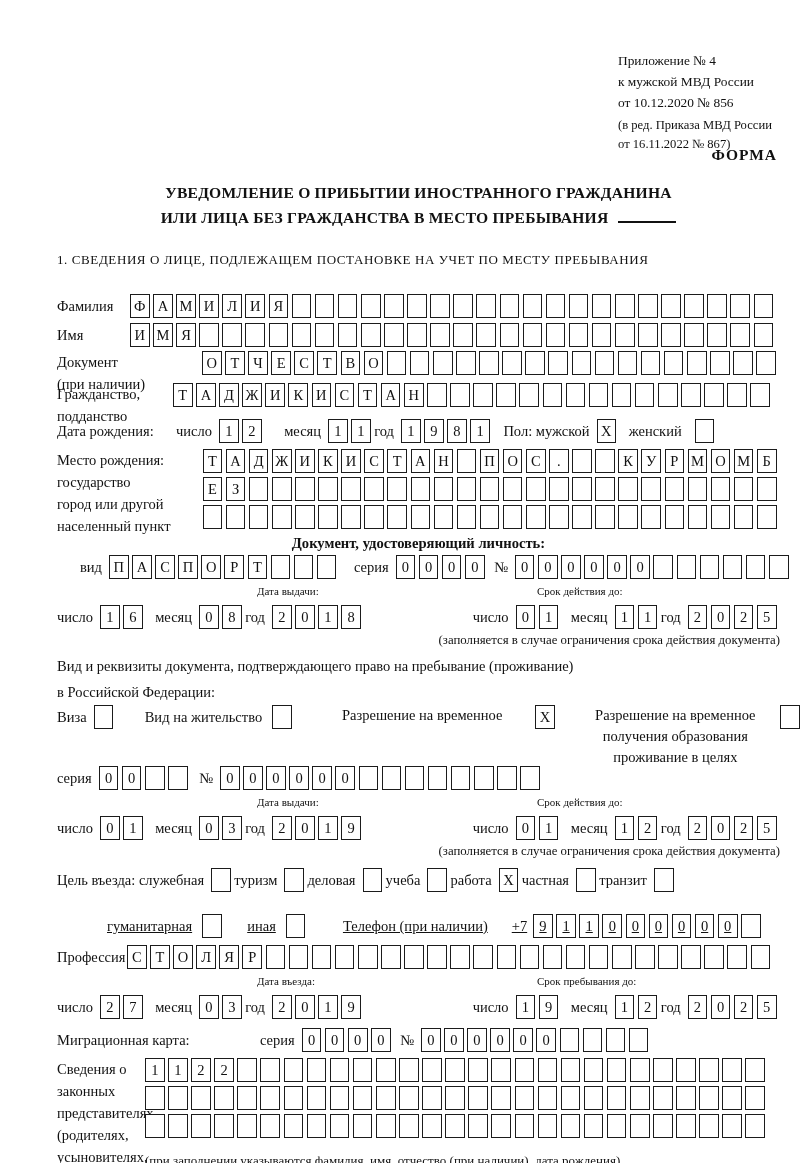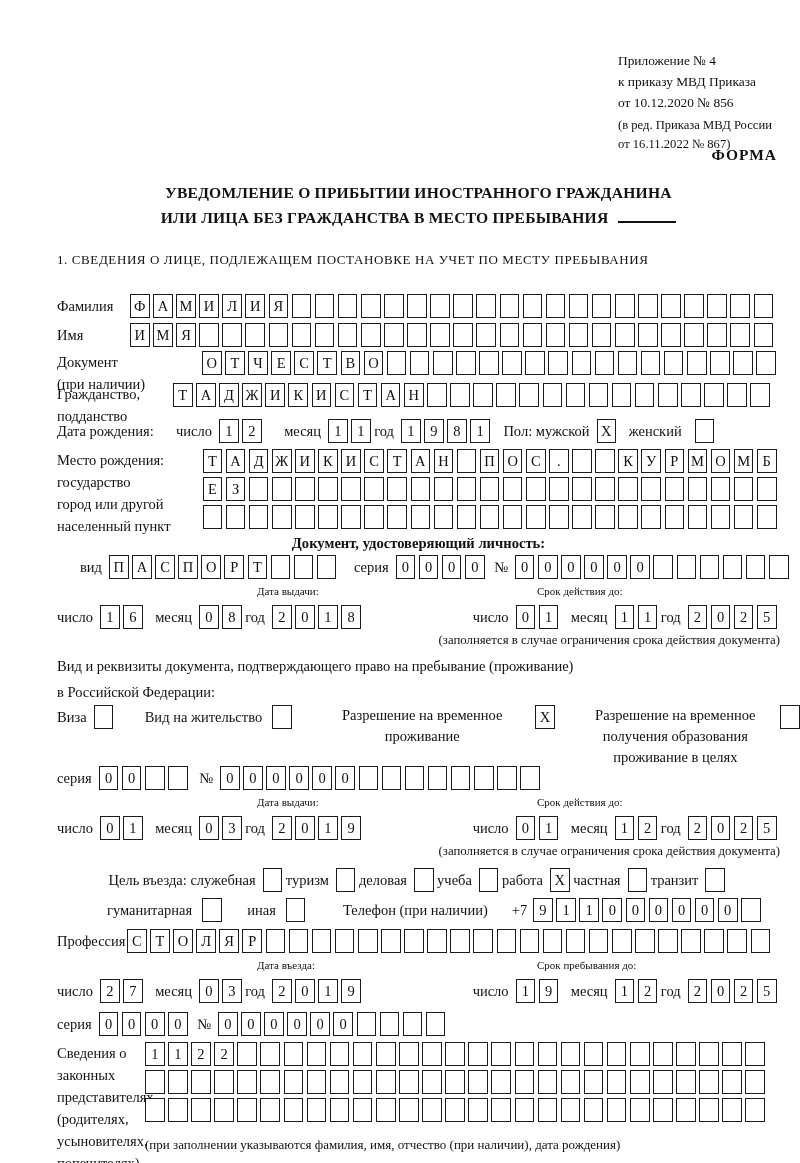--- a/index.html
+++ b/index.html
@@ -35,33 +35,33 @@
   .dhead{position:relative;height:20px;margin-top:6px;font-size:11px;}
   .dhead .h1{position:absolute;left:200px;}
   .dhead .h2{position:absolute;left:480px;}
   .note-right{text-align:right;font-size:12.8px;margin-top:3px;line-height:17px;}
   .boxgap{margin-right:10px;}
   .stack{display:flex;flex-direction:column;}
   .brow{margin-bottom:4px;}
   .doc-heading{text-align:center;font-weight:bold;font-size:14.6px;margin-top:-4px;line-height:20px;}
   .para{line-height:26px;margin-top:4px;}
   .ml{ text-align:center;line-height:21px;flex:0 0 auto;}
-  .purpose-row{display:flex;justify-content:center;align-items:flex-start;margin-top:8px;}
+  .purpose-row{display:flex;justify-content:flex-start;align-items:flex-start;margin-top:8px;}
   .pair{display:flex;align-items:flex-start;}
   .pair .lbl{margin-right:7px;}
   .note-center{font-size:13px;margin-top:4px;padding-left:95px;line-height:17px;}
 </style>
 </head>
 <body>
 
 <div class="page">
 
   <div class="appendix">
     <div>Приложение № 4</div>
-    <div>к приказу МВД Приказа</div>
+    <div>к мужской МВД России</div>
     <div>от 10.12.2020 № 856</div>
     <div class="amend first">(в ред. Приказа МВД России</div>
     <div class="amend">от 16.11.2022 № 867)</div>
   </div>
   <div class="forma">ФОРМА</div>
   <div class="header-zone"></div>
 
   <div class="title">
     <div>УВЕДОМЛЕНИЕ О ПРИБЫТИИ ИНОСТРАННОГО ГРАЖДАНИНА</div>
     <div><span>ИЛИ ЛИЦА БЕЗ ГРАЖДАНСТВА В МЕСТО ПРЕБЫВАНИЯ</span><span class="title-underline"></span></div>
@@ -413,21 +413,20 @@
     <div>в Российской Федерации:</div>
   </div>
 
   <div class="frow" style="margin-top:0px;">
     <span class="dl">Виза</span>
     <span class="cbox chk"></span>
     <span class="dl" style="margin-left:28px;margin-right:10px;">Вид на жительство</span>
     <span class="cbox chk"></span>
     <div class="ml" style="margin-left:24px;margin-right:10px;width:206px;">
       <div>Разрешение на временное</div>
-      <div>проживание</div>
     </div>
     <span class="cbox chk">X</span>
     <div class="ml" style="margin-left:22px;margin-right:10px;width:190px;">
       <div>Разрешение на временное</div>
       <div>получения образования</div>
       <div>проживание в целях</div>
     </div>
     <span class="cbox chk"></span>
   </div>
 
@@ -528,21 +527,21 @@
     <div class="pair">
       <span class="lbl">частная</span>
       <span class="cbox chk"></span>
     </div>
     <div class="pair">
       <span class="lbl">транзит</span>
       <span class="cbox chk"></span>
     </div>
   </div>
 
-  <div class="frow" style="margin-top:6px;padding-left:50px;">
+  <div class="frow" style="margin-top:22px;padding-left:50px;text-decoration:underline;">
     <span class="lbl" style="margin-right:10px;">гуманитарная</span>
     <span class="cbox chk"></span>
     <span class="lbl" style="margin-left:22px;margin-right:10px;">иная</span>
     <span class="cbox chk"></span>
     <span class="lbl" style="margin-left:34px;">Телефон (при наличии)</span>
     <span class="lbl" style="margin-left:24px;margin-right:6px;">+7</span>
     <div class="cells">
         <span class="cbox">9</span>
         <span class="cbox">1</span>
         <span class="cbox">1</span>
@@ -629,20 +628,21 @@
       <div class="cells">
           <span class="cbox">2</span>
           <span class="cbox">0</span>
           <span class="cbox">2</span>
           <span class="cbox">5</span>
         </div>
     </div>
   </div>
 
   <div class="frow" style="margin-top:9px;">
+    <span class="dl" style="width:196px;">Миграционная карта:</span>
     <span class="dl">серия</span>
     <div class="cells" style="margin-right:6px;">
         <span class="cbox">0</span>
         <span class="cbox">0</span>
         <span class="cbox">0</span>
         <span class="cbox">0</span>
       </div>
     <span class="dl">№</span>
     <div class="cells">
         <span class="cbox">0</span>

